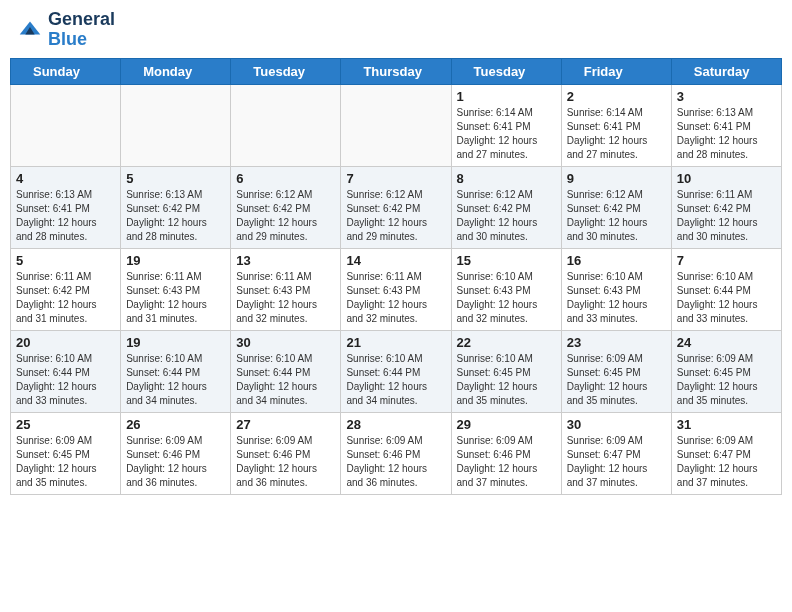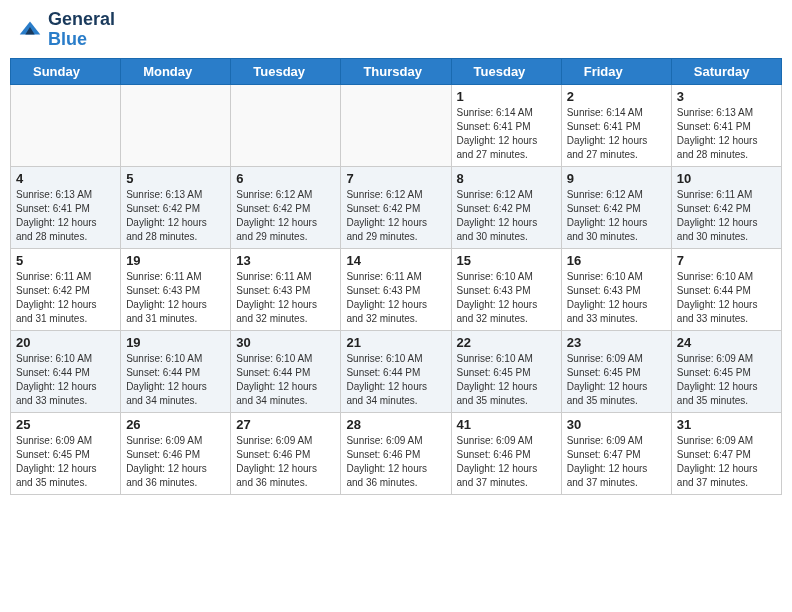--- a/index.html
+++ b/index.html
@@ -244,21 +244,21 @@
         </td>
         <td>
           <span class="day-num">27</span>
           <div class="day-info">Sunrise: 6:09 AM<br>Sunset: 6:46 PM<br>Daylight: 12 hours<br>and 36 minutes.</div>
         </td>
         <td>
           <span class="day-num">28</span>
           <div class="day-info">Sunrise: 6:09 AM<br>Sunset: 6:46 PM<br>Daylight: 12 hours<br>and 36 minutes.</div>
         </td>
         <td>
-          <span class="day-num">41</span>
+          <span class="day-num">29</span>
           <div class="day-info">Sunrise: 6:09 AM<br>Sunset: 6:46 PM<br>Daylight: 12 hours<br>and 37 minutes.</div>
         </td>
         <td>
           <span class="day-num">30</span>
           <div class="day-info">Sunrise: 6:09 AM<br>Sunset: 6:47 PM<br>Daylight: 12 hours<br>and 37 minutes.</div>
         </td>
         <td>
           <span class="day-num">31</span>
           <div class="day-info">Sunrise: 6:09 AM<br>Sunset: 6:47 PM<br>Daylight: 12 hours<br>and 37 minutes.</div>
         </td>

